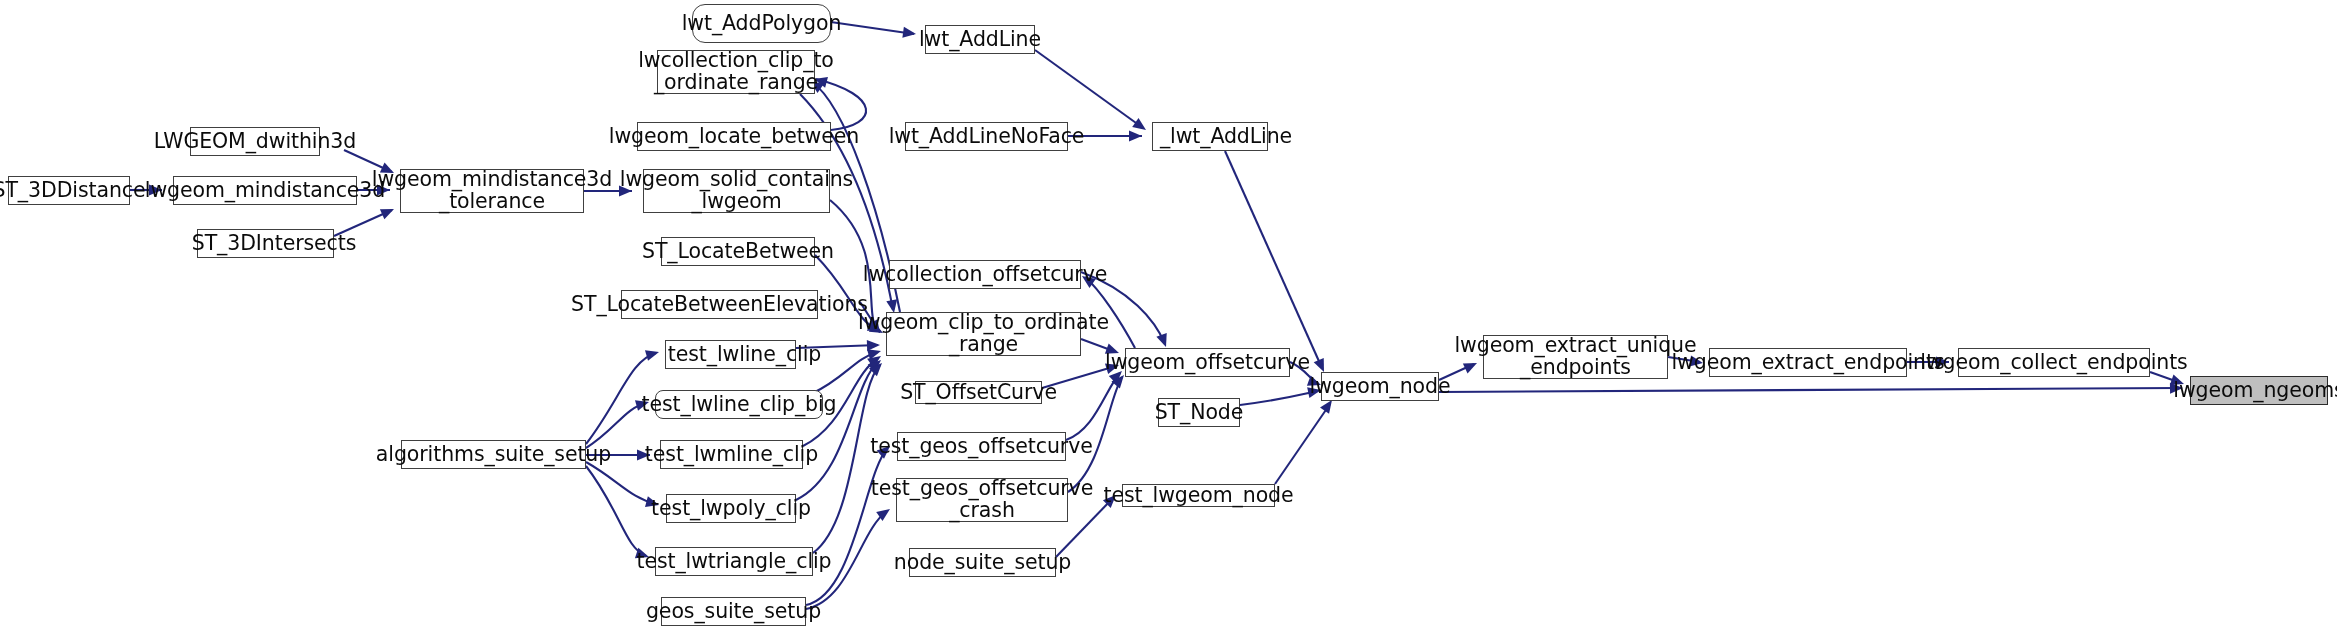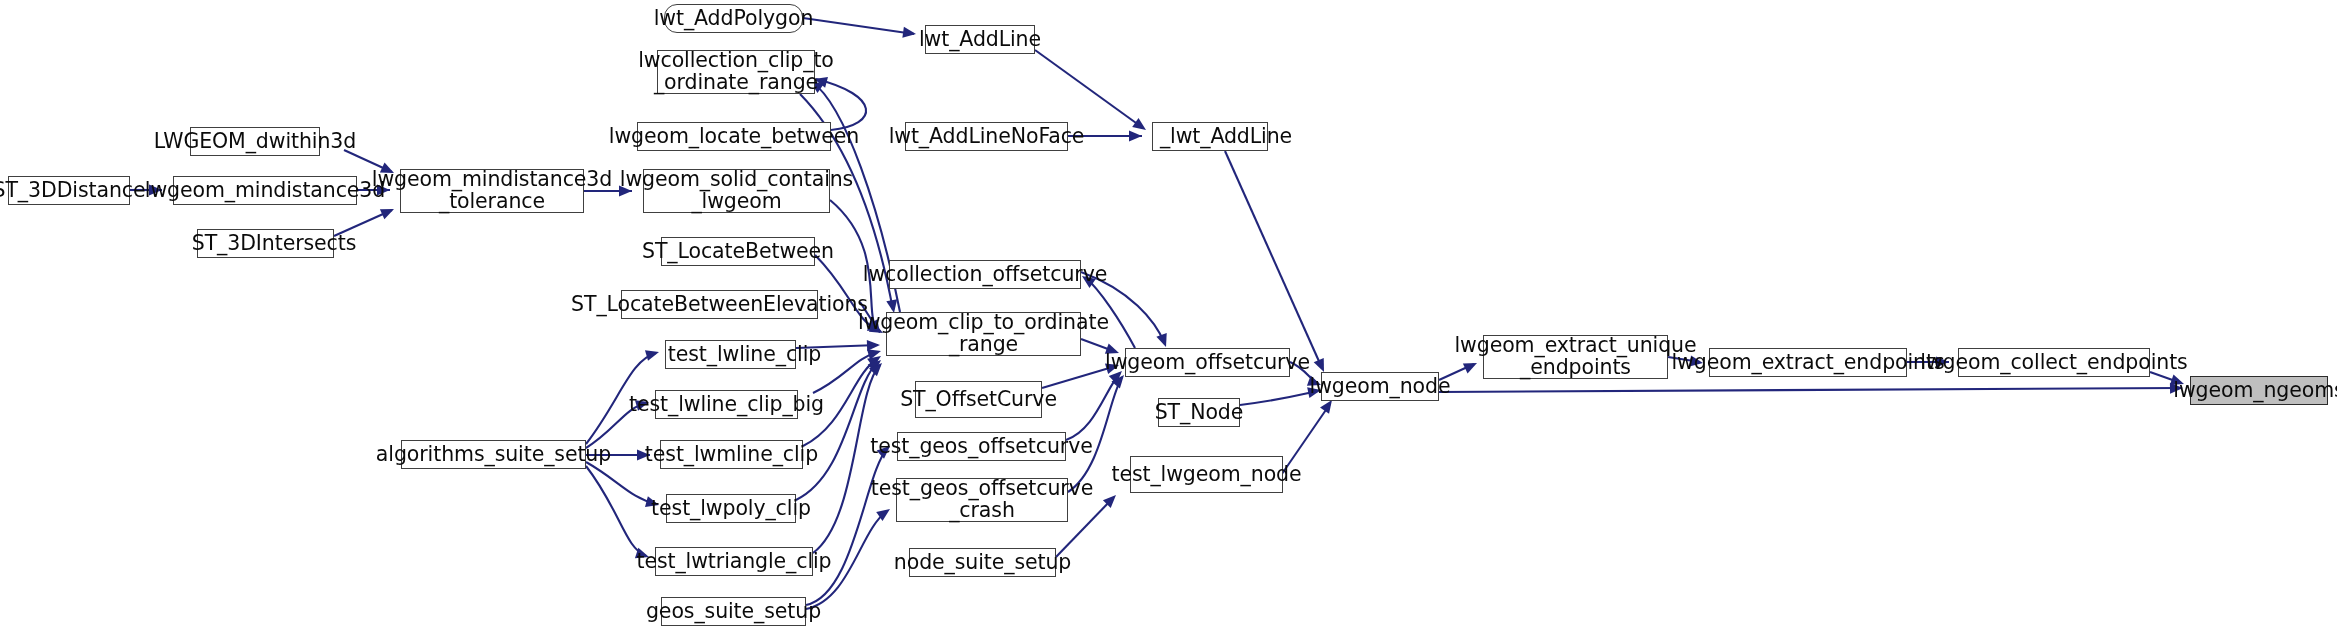--- a/index.html
+++ b/index.html
@@ -146,48 +146,48 @@
       <polygon points="0,0 -13,-5.5 -13,5.5" class="arrow-head" transform="translate(1949,362) rotate(0)"></polygon>
       <path d="M 2150 372 L 2181 383" class="edge-path"></path>
       <polygon points="0,0 -13,-5.5 -13,5.5" class="arrow-head" transform="translate(2184,384) rotate(19)"></polygon>
     </svg>
 <div class="gnode" style="left: 8px; top: 176px; width: 122px; height: 29px;">ST_3DDistance</div>
     <div class="gnode" style="left: 190px; top: 127px; width: 130px; height: 29px;">LWGEOM_dwithin3d</div>
     <div class="gnode" style="left: 173px; top: 176px; width: 184px; height: 29px;">lwgeom_mindistance3d</div>
     <div class="gnode" style="left: 197px; top: 229px; width: 137px; height: 29px; padding-left: 21px;">ST_3DIntersects</div>
     <div class="gnode" style="left: 400px; top: 169px; width: 184px; height: 44px;">lwgeom_mindistance3d
 _tolerance</div>
-    <div class="gnode" style="left: 664px; top: 4px; width: 139px; height: 29px; border-radius: 13px;">lwt_AddPolygon</div>
+    <div class="gnode" style="left: 692px; top: 4px; width: 139px; height: 39px; border-radius: 13px;">lwt_AddPolygon</div>
     <div class="gnode" style="left: 657px; top: 50px; width: 158px; height: 44px;">lwcollection_clip_to
 _ordinate_range</div>
     <div class="gnode" style="left: 637px; top: 122px; width: 194px; height: 29px;">lwgeom_locate_between</div>
     <div class="gnode" style="left: 643px; top: 169px; width: 187px; height: 44px;">lwgeom_solid_contains
 _lwgeom</div>
     <div class="gnode" style="left: 661px; top: 237px; width: 154px; height: 29px;">ST_LocateBetween</div>
     <div class="gnode" style="left: 621px; top: 290px; width: 197px; height: 29px;">ST_LocateBetweenElevations</div>
     <div class="gnode" style="left: 665px; top: 340px; width: 131px; height: 29px; padding-left: 32px;">test_lwline_clip</div>
-    <div class="gnode" style="left: 655px; top: 390px; width: 143px; height: 29px;">test_lwline_clip_big</div>
+    <div class="gnode" style="left: 655px; top: 390px; width: 168px; height: 29px; border-radius: 8px;">test_lwline_clip_big</div>
     <div class="gnode" style="left: 660px; top: 440px; width: 143px; height: 29px;">test_lwmline_clip</div>
     <div class="gnode" style="left: 666px; top: 494px; width: 130px; height: 29px;">test_lwpoly_clip</div>
     <div class="gnode" style="left: 655px; top: 547px; width: 158px; height: 29px;">test_lwtriangle_clip</div>
     <div class="gnode" style="left: 661px; top: 597px; width: 145px; height: 29px;">geos_suite_setup</div>
     <div class="gnode" style="left: 401px; top: 440px; width: 185px; height: 29px;">algorithms_suite_setup</div>
     <div class="gnode" style="left: 925px; top: 25px; width: 110px; height: 29px;">lwt_AddLine</div>
     <div class="gnode" style="left: 905px; top: 122px; width: 163px; height: 29px;">lwt_AddLineNoFace</div>
     <div class="gnode" style="left: 889px; top: 260px; width: 192px; height: 29px;">lwcollection_offsetcurve</div>
     <div class="gnode" style="left: 886px; top: 312px; width: 195px; height: 44px;">lwgeom_clip_to_ordinate
 _range</div>
-    <div class="gnode" style="left: 915px; top: 381px; width: 127px; height: 37px;">ST_OffsetCurve</div>
+    <div class="gnode" style="left: 915px; top: 381px; width: 127px; height: 23px;">ST_OffsetCurve</div>
     <div class="gnode" style="left: 897px; top: 432px; width: 169px; height: 29px;">test_geos_offsetcurve</div>
     <div class="gnode" style="left: 896px; top: 478px; width: 172px; height: 44px;">test_geos_offsetcurve
 _crash</div>
     <div class="gnode" style="left: 909px; top: 548px; width: 147px; height: 29px;">node_suite_setup</div>
     <div class="gnode" style="left: 1152px; top: 122px; width: 116px; height: 29px; padding-left: 36px;">_lwt_AddLine</div>
     <div class="gnode" style="left: 1125px; top: 348px; width: 165px; height: 29px;">lwgeom_offsetcurve</div>
     <div class="gnode" style="left: 1158px; top: 398px; width: 82px; height: 29px;">ST_Node</div>
-    <div class="gnode" style="left: 1122px; top: 456px; width: 153px; height: 37px; margin-left: 8px;">test_lwgeom_node</div>
+    <div class="gnode" style="left: 1122px; top: 484px; width: 153px; height: 23px;">test_lwgeom_node</div>
     <div class="gnode" style="left: 1321px; top: 372px; width: 118px; height: 29px;">lwgeom_node</div>
     <div class="gnode" style="left: 1483px; top: 335px; width: 185px; height: 44px;">lwgeom_extract_unique
 _endpoints</div>
     <div class="gnode" style="left: 1709px; top: 348px; width: 198px; height: 29px;">lwgeom_extract_endpoints</div>
     <div class="gnode" style="left: 1958px; top: 348px; width: 192px; height: 29px;">lwgeom_collect_endpoints</div>
     <div class="gnode highlight" style="left: 2190px; top: 376px; width: 138px; height: 29px;">lwgeom_ngeoms</div>
   </div>
 
 </body></html>

